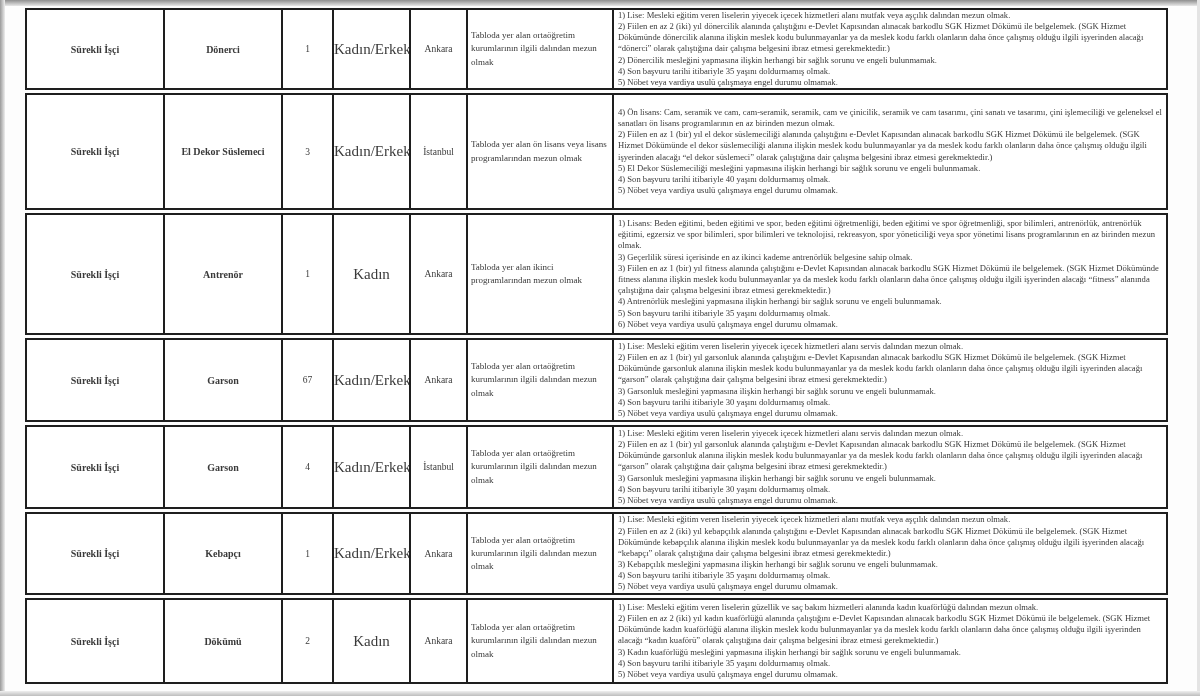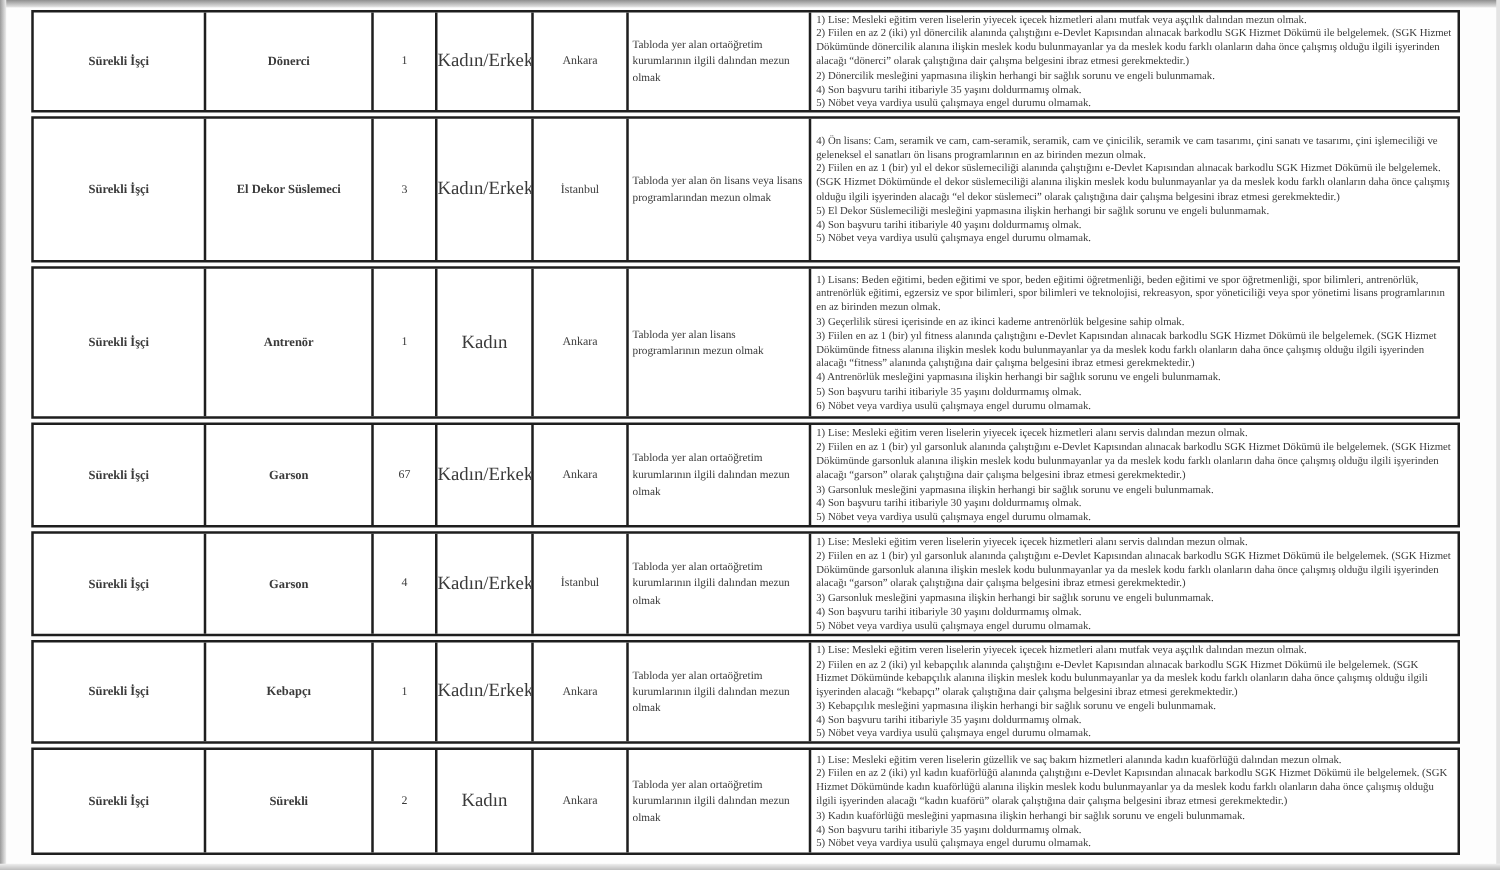--- a/index.html
+++ b/index.html
@@ -49,24 +49,24 @@
   .row:nth-child(7) { height: 86px; }
   .cell {
     border-left: 2px solid #1e1e1e;
     display: flex;
     flex-direction: column;
     justify-content: center;
     overflow: hidden;
   }
   .cell:first-child { border-left: none; }
   .c-status { width: 136px; font-weight: bold; font-size: 10px; text-align: center; }
-  .c-pos    { width: 134px; font-weight: bold; font-size: 10px; text-align: center; }
+  .c-pos    { width: 118px; font-weight: bold; font-size: 10px; text-align: center; }
   .c-count  { width: 51px;  font-size: 9.5px; text-align: center; }
   .c-gender { width: 77px;  font-size: 15px; text-align: center; }
-  .c-city   { width: 76px;  font-size: 9.5px; text-align: center; }
+  .c-city   { width: 57px;  font-size: 9.5px; text-align: center; }
   .c-edu    { width: 146px; font-size: 9px; line-height: 1.45; text-align: left; padding: 2px 3px; }
   .c-req    { flex: 1; font-size: 8.6px; line-height: 1.3; text-align: left; padding: 2px 4px; }
   .req-line { margin: 0; }
 </style>
 </head>
 <body>
 
 <div class="edge-top"></div>
 <div class="edge-left"></div>
 <div class="edge-right"></div>
@@ -105,21 +105,21 @@
         <div class="req-line">5) Nöbet veya vardiya usulü çalışmaya engel durumu olmamak.</div>
       </div>
   </div>
 
   <div class="row">
     <div class="cell c-status">Sürekli İşçi</div>
     <div class="cell c-pos">Antrenör</div>
     <div class="cell c-count">1</div>
     <div class="cell c-gender">Kadın</div>
     <div class="cell c-city">Ankara</div>
-    <div class="cell c-edu">Tabloda yer alan lisans programlarının mezun olmak</div>
+    <div class="cell c-edu">Tabloda yer alan ikinci programlarından mezun olmak</div>
     <div class="cell c-req">
         <div class="req-line">1) Lisans: Beden eğitimi, beden eğitimi ve spor, beden eğitimi öğretmenliği, beden eğitimi ve spor öğretmenliği, spor bilimleri, antrenörlük, antrenörlük eğitimi, egzersiz ve spor bilimleri, spor bilimleri ve teknolojisi, rekreasyon, spor yöneticiliği veya spor yönetimi lisans programlarının en az birinden mezun olmak.</div>
         <div class="req-line">3) Geçerlilik süresi içerisinde en az ikinci kademe antrenörlük belgesine sahip olmak.</div>
         <div class="req-line">3) Fiilen en az 1 (bir) yıl fitness alanında çalıştığını e-Devlet Kapısından alınacak barkodlu SGK Hizmet Dökümü ile belgelemek. (SGK Hizmet Dökümünde fitness alanına ilişkin meslek kodu bulunmayanlar ya da meslek kodu farklı olanların daha önce çalışmış olduğu ilgili işyerinden alacağı “fitness” alanında çalıştığına dair çalışma belgesini ibraz etmesi gerekmektedir.)</div>
         <div class="req-line">4) Antrenörlük mesleğini yapmasına ilişkin herhangi bir sağlık sorunu ve engeli bulunmamak.</div>
         <div class="req-line">5) Son başvuru tarihi itibariyle 35 yaşını doldurmamış olmak.</div>
         <div class="req-line">6) Nöbet veya vardiya usulü çalışmaya engel durumu olmamak.</div>
       </div>
   </div>
 
@@ -166,21 +166,21 @@
         <div class="req-line">1) Lise: Mesleki eğitim veren liselerin yiyecek içecek hizmetleri alanı mutfak veya aşçılık dalından mezun olmak.</div>
         <div class="req-line">2) Fiilen en az 2 (iki) yıl kebapçılık alanında çalıştığını e-Devlet Kapısından alınacak barkodlu SGK Hizmet Dökümü ile belgelemek. (SGK Hizmet Dökümünde kebapçılık alanına ilişkin meslek kodu bulunmayanlar ya da meslek kodu farklı olanların daha önce çalışmış olduğu ilgili işyerinden alacağı “kebapçı” olarak çalıştığına dair çalışma belgesini ibraz etmesi gerekmektedir.)</div>
         <div class="req-line">3) Kebapçılık mesleğini yapmasına ilişkin herhangi bir sağlık sorunu ve engeli bulunmamak.</div>
         <div class="req-line">4) Son başvuru tarihi itibariyle 35 yaşını doldurmamış olmak.</div>
         <div class="req-line">5) Nöbet veya vardiya usulü çalışmaya engel durumu olmamak.</div>
       </div>
   </div>
 
   <div class="row">
     <div class="cell c-status">Sürekli İşçi</div>
-    <div class="cell c-pos">Sürekli</div>
+    <div class="cell c-pos">Dökümü</div>
     <div class="cell c-count">2</div>
     <div class="cell c-gender">Kadın</div>
     <div class="cell c-city">Ankara</div>
     <div class="cell c-edu">Tabloda yer alan ortaöğretim kurumlarının ilgili dalından mezun olmak</div>
     <div class="cell c-req">
         <div class="req-line">1) Lise: Mesleki eğitim veren liselerin güzellik ve saç bakım hizmetleri alanında kadın kuaförlüğü dalından mezun olmak.</div>
         <div class="req-line">2) Fiilen en az 2 (iki) yıl kadın kuaförlüğü alanında çalıştığını e-Devlet Kapısından alınacak barkodlu SGK Hizmet Dökümü ile belgelemek. (SGK Hizmet Dökümünde kadın kuaförlüğü alanına ilişkin meslek kodu bulunmayanlar ya da meslek kodu farklı olanların daha önce çalışmış olduğu ilgili işyerinden alacağı “kadın kuaförü” olarak çalıştığına dair çalışma belgesini ibraz etmesi gerekmektedir.)</div>
         <div class="req-line">3) Kadın kuaförlüğü mesleğini yapmasına ilişkin herhangi bir sağlık sorunu ve engeli bulunmamak.</div>
         <div class="req-line">4) Son başvuru tarihi itibariyle 35 yaşını doldurmamış olmak.</div>
         <div class="req-line">5) Nöbet veya vardiya usulü çalışmaya engel durumu olmamak.</div>

